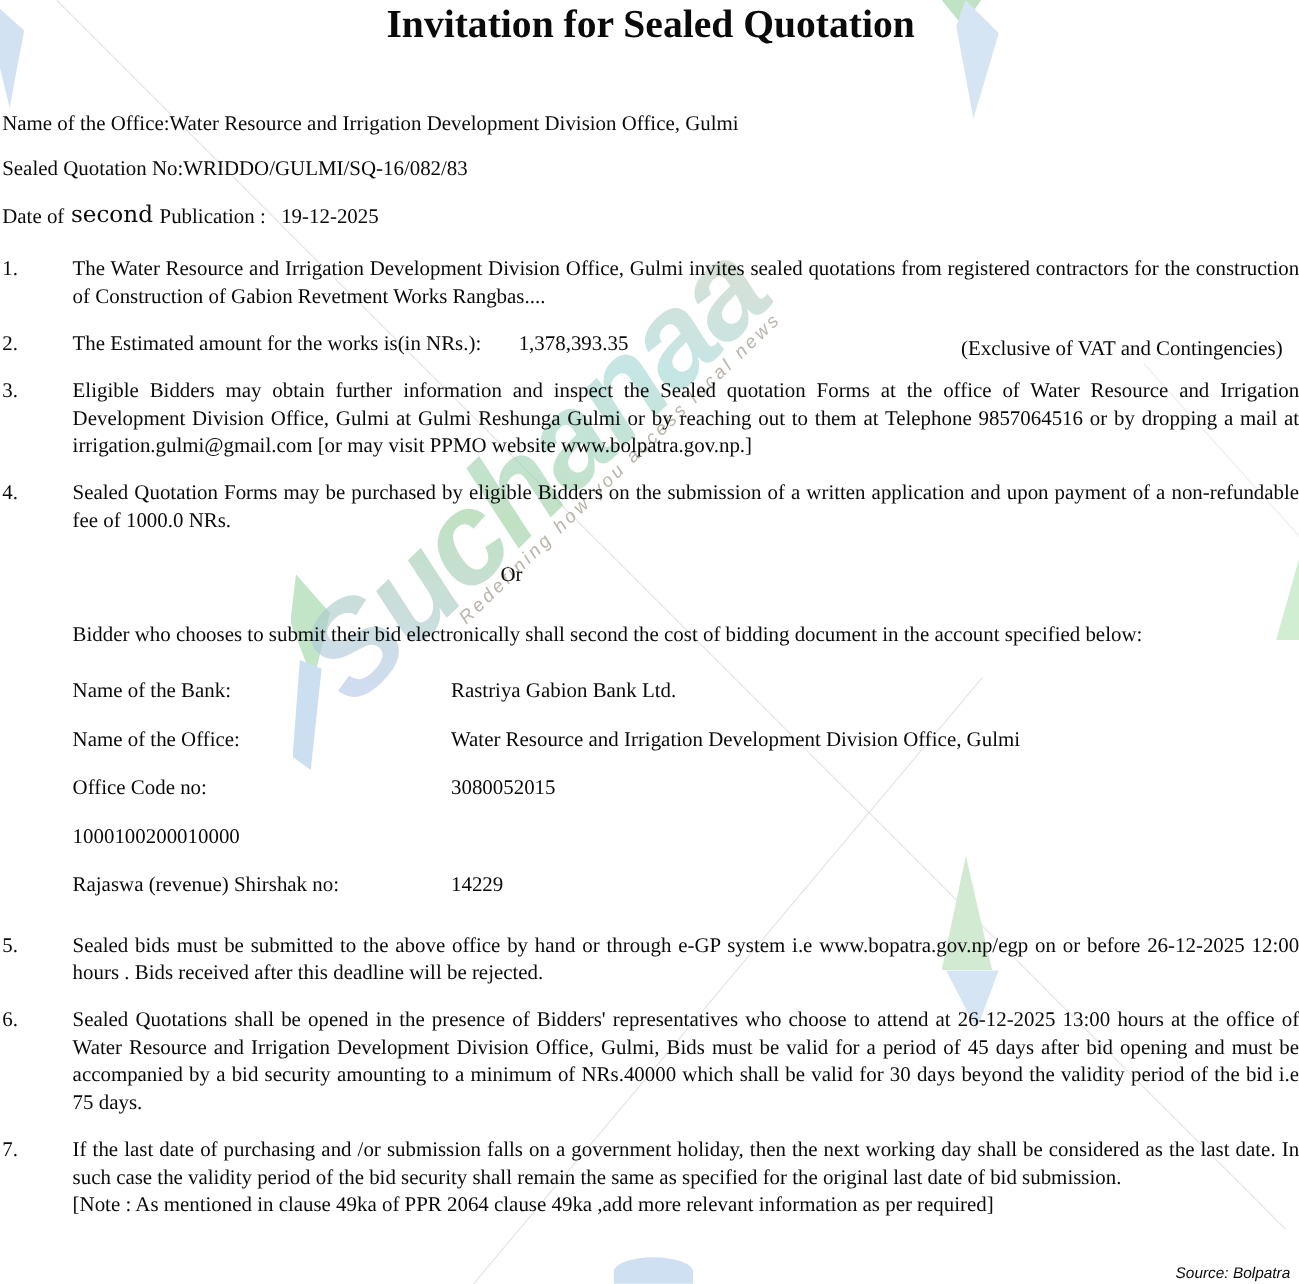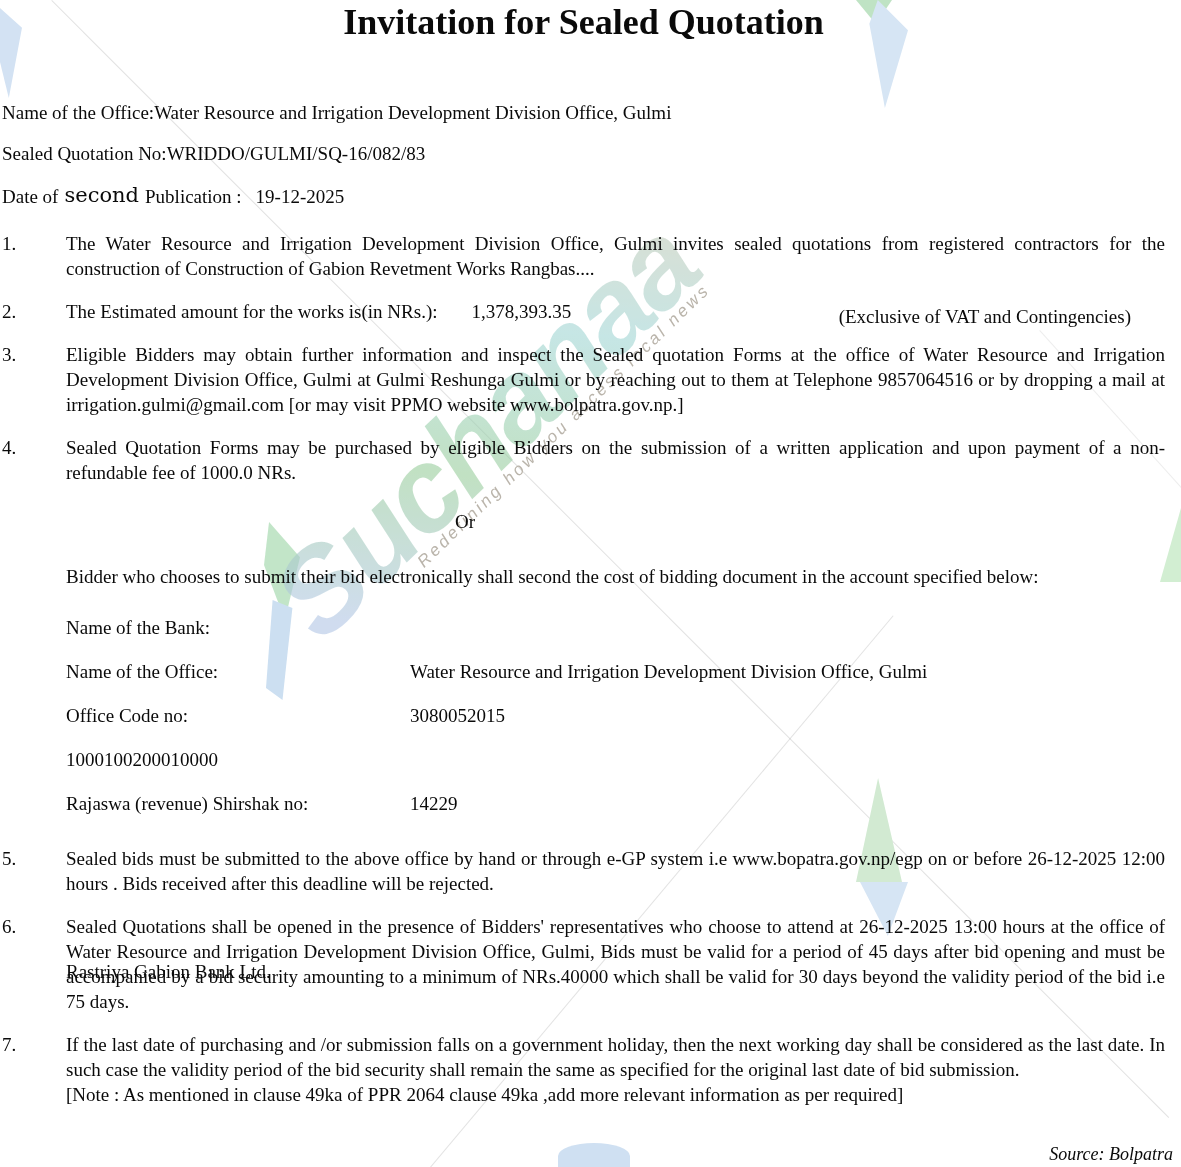--- a/index.html
+++ b/index.html
@@ -9,21 +9,21 @@
     font-family:"Liberation Serif", serif;
     color:#0a0a0a;
     overflow:hidden;
     position:relative;
   }
   .page{
     position:relative;
     width:1181px;height:1167px;
     z-index:2;
     box-sizing:border-box;
-    padding:0 16px 0 2px;
+    padding:0 0 0 2px;
   }
   
   .wm-layer{position:absolute;inset:0;z-index:1;pointer-events:none;overflow:hidden;}
   .wm-brand{
     position:absolute;left:160px;top:360px;width:650px;height:140px;
     transform:rotate(-44deg);
     font-size:118px;font-weight:bold;font-style:italic;
     font-family:"Liberation Sans", sans-serif;
     letter-spacing:-3px;text-align:center;line-height:140px;
     background:linear-gradient(50deg,#b4c8e6 15%,#9ccf9f 42%,#a4d7d6 68%,#cfc7ae 96%);
@@ -66,35 +66,35 @@
   .date-line{margin-top:18px;}
   .date-ordinal{font-family:"DejaVu Serif", serif;font-size:21px;position:relative;top:-1px;margin:0 6px 0 6px;}
   .date-suffix{margin-right:14px;}
   .date-value{}
   .items{margin-top:22px;}
   .item{display:flex;margin-top:18px;}
   .item-no{flex:0 0 64px;}
   .item-content{flex:1;text-align:justify;}
   .item-line2{display:flex;align-items:center;}
   .amount-value{margin-left:34px;}
-  .vat-note{margin-left:auto;margin-right:34px;position:relative;top:5px;}
+  .vat-note{margin-left:auto;margin-right:15px;position:relative;top:5px;}
   .or-line{margin-top:24px;padding-left:453px;}
   .bidder-line{margin-top:30px;padding-left:64px;}
   .bank-grid{margin-top:26px;padding-left:64px;}
   .bank-row{display:flex;margin-top:18px;line-height:25px;}
-  .bank-row:first-child{margin-top:0;flex-direction:column;}
+  .bank-row:first-child{margin-top:0;}
   .bank-label{flex:0 0 344px;}
   .bank-value{flex:1;}
   .bank-grid{margin-bottom:0;}
   .bank-row{height:25px;margin-top:19px;}
   .item-note{text-align:left;}
   .source-line{
     position:absolute;right:8px;bottom:2px;
-    font-family:Liberation Serif, serif;
-    font-style:italic;font-size:18px;
+    font-family:Liberation Sans, sans-serif;
+    font-style:italic;font-size:14px;
   }
 </style>
 </head>
 <body>
 
 <div class="wm-layer">
   <div class="wm-line line-a"></div>
   <div class="wm-line line-b"></div>
   <div class="wm-line line-c"></div>
   <div class="wm-shape sh-topleft-blue"></div>

